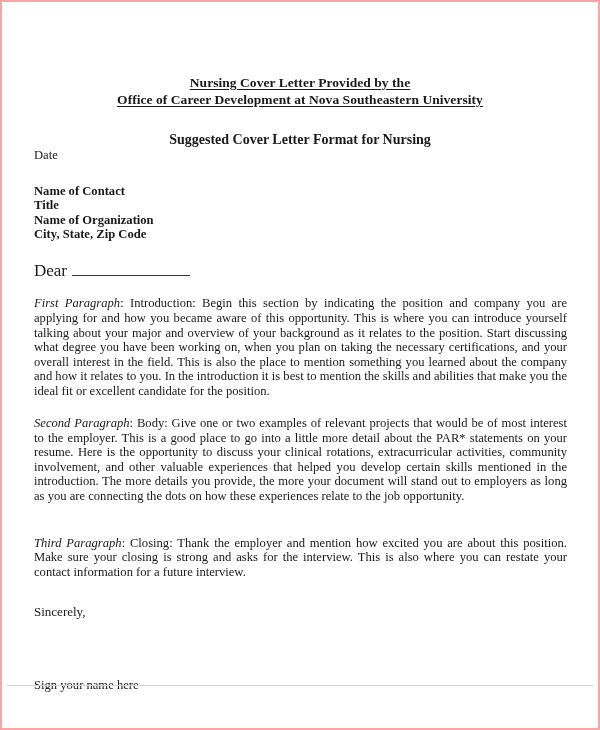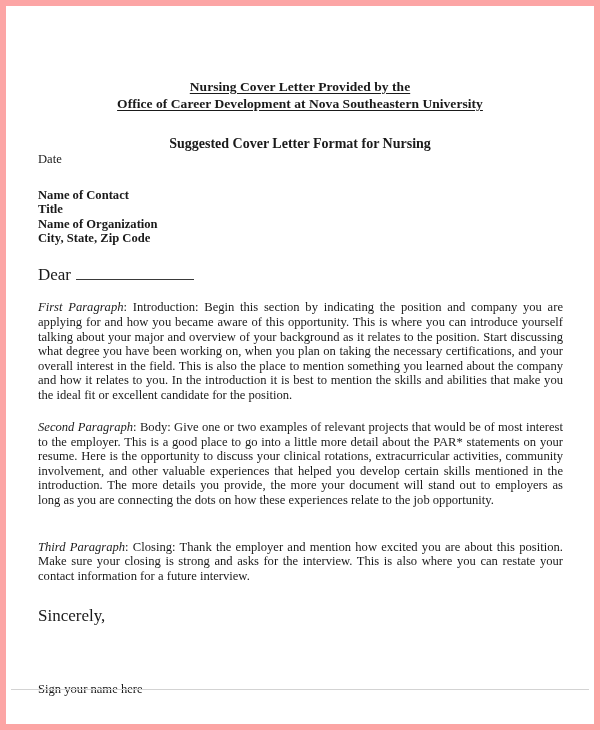--- a/index.html
+++ b/index.html
@@ -10,21 +10,21 @@
   body {
     font-family: "Liberation Serif", "DejaVu Serif", serif;
     color: #1a1a1a;
   }
   #page {
     position: relative;
     width: 600px;
     height: 730px;
     box-sizing: border-box;
     background: #ffffff;
-    border: 6px solid #fca5a5;
+    border: 2px solid #fca5a5;
     overflow: hidden;
   }
   .sheet {
     position: absolute;
     left: 0;
     top: 0;
     right: 0;
     bottom: 0;
     padding: 0 30px;
     box-sizing: border-box;
@@ -102,21 +102,21 @@
   .para-label {
     font-style: italic;
   }
   .para-kind {
     font-weight: normal;
   }
 
   .closing {
     margin: 0;
     padding-top: 26px;
-    font-size: 17px;
+    font-size: 13px;
     line-height: 14.6px;
   }
   .signature-line {
     margin: 0;
     padding-top: 58px;
     font-size: 12.6px;
     line-height: 14.6px;
   }
 
   

